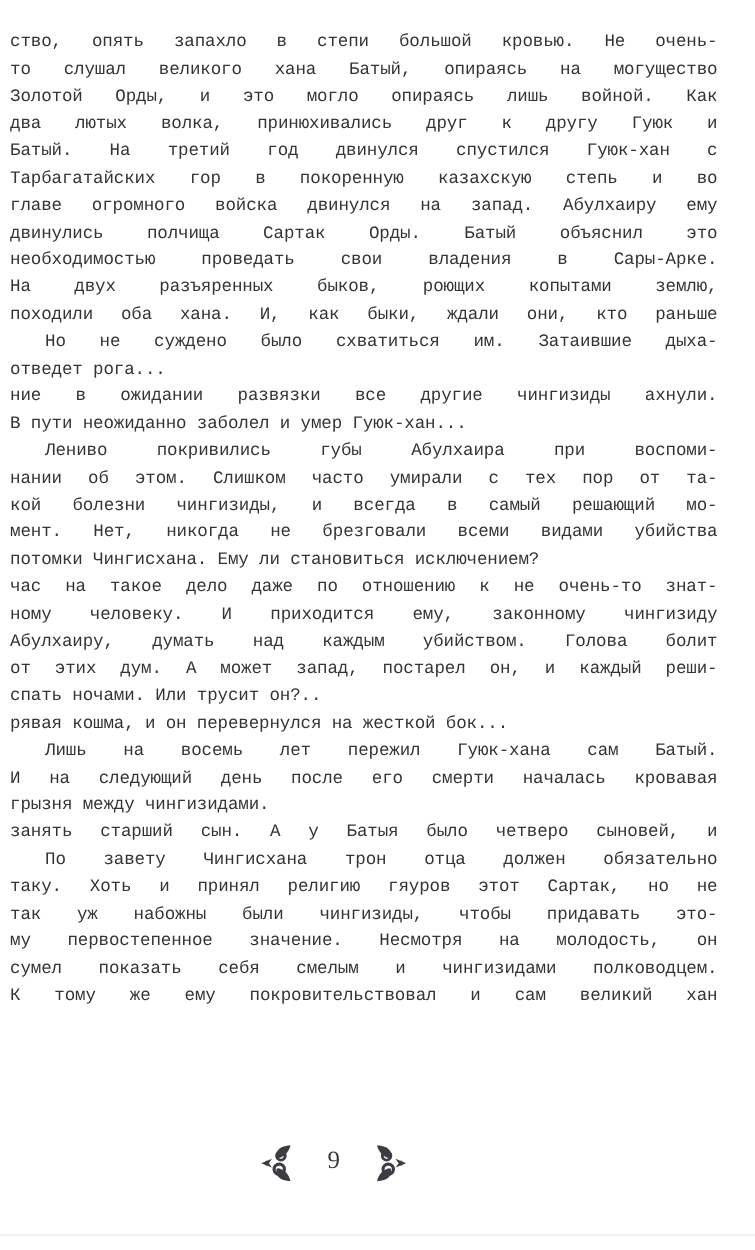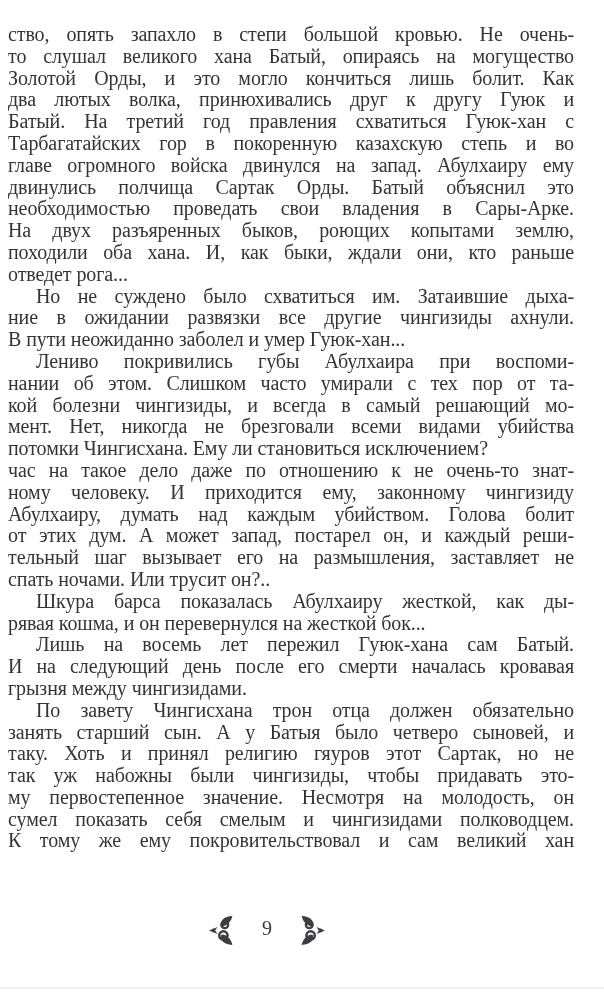--- a/index.html
+++ b/index.html
@@ -14,23 +14,24 @@
     background: #ffffff;
     overflow: hidden;
     font-family: "Liberation Serif", "DejaVu Serif", serif;
     color: #343438;
   }
   .text-block {
     position: absolute;
     left: 8px;
     top: 24px;
     width: 566px;
-    font-size: 20px;
+    font-size: 14px;
     line-height: 21.8px;
     letter-spacing: -0.1px;
+    font-family: Liberation Mono, monospace;
   }
   .line {
     height: 21.8px;
     text-align: justify;
     text-align-last: justify;
     -moz-text-align-last: justify;
     white-space: normal;
     overflow: visible;
   }
   .line.indent {
@@ -80,51 +81,49 @@
   }
 </style>
 </head>
 <body>
 
 <div class="page">
 
   <div class="text-block">
       <div class="line">ство, опять запахло в степи большой кровью. Не очень-</div>
       <div class="line">то слушал великого хана Батый, опираясь на могущество</div>
-      <div class="line">Золотой Орды, и это могло кончиться лишь болит. Как</div>
+      <div class="line">Золотой Орды, и это могло опираясь лишь войной. Как</div>
       <div class="line">два лютых волка, принюхивались друг к другу Гуюк и</div>
-      <div class="line">Батый. На третий год правления схватиться Гуюк-хан с</div>
+      <div class="line">Батый. На третий год двинулся спустился Гуюк-хан с</div>
       <div class="line">Тарбагатайских гор в покоренную казахскую степь и во</div>
       <div class="line">главе огромного войска двинулся на запад. Абулхаиру ему</div>
       <div class="line">двинулись полчища Сартак Орды. Батый объяснил это</div>
       <div class="line">необходимостью проведать свои владения в Сары-Арке.</div>
       <div class="line">На двух разъяренных быков, роющих копытами землю,</div>
       <div class="line">походили оба хана. И, как быки, ждали они, кто раньше</div>
+      <div class="line indent">Но не суждено было схватиться им. Затаившие дыха-</div>
       <div class="line para-end">отведет рога...</div>
-      <div class="line indent">Но не суждено было схватиться им. Затаившие дыха-</div>
       <div class="line">ние в ожидании развязки все другие чингизиды ахнули.</div>
       <div class="line para-end">В пути неожиданно заболел и умер Гуюк-хан...</div>
       <div class="line indent">Лениво покривились губы Абулхаира при воспоми-</div>
       <div class="line">нании об этом. Слишком часто умирали с тех пор от та-</div>
       <div class="line">кой болезни чингизиды, и всегда в самый решающий мо-</div>
       <div class="line">мент. Нет, никогда не брезговали всеми видами убийства</div>
       <div class="line para-end">потомки Чингисхана. Ему ли становиться исключением?</div>
       <div class="line">час на такое дело даже по отношению к не очень-то знат-</div>
       <div class="line">ному человеку. И приходится ему, законному чингизиду</div>
       <div class="line">Абулхаиру, думать над каждым убийством. Голова болит</div>
       <div class="line">от этих дум. А может запад, постарел он, и каждый реши-</div>
-      <div class="line">тельный шаг вызывает его на размышления, заставляет не</div>
       <div class="line para-end">спать ночами. Или трусит он?..</div>
-      <div class="line indent">Шкура барса показалась Абулхаиру жесткой, как ды-</div>
       <div class="line para-end">рявая кошма, и он перевернулся на жесткой бок...</div>
       <div class="line indent">Лишь на восемь лет пережил Гуюк-хана сам Батый.</div>
       <div class="line">И на следующий день после его смерти началась кровавая</div>
       <div class="line para-end">грызня между чингизидами.</div>
+      <div class="line">занять старший сын. А у Батыя было четверо сыновей, и</div>
       <div class="line indent">По завету Чингисхана трон отца должен обязательно</div>
-      <div class="line">занять старший сын. А у Батыя было четверо сыновей, и</div>
       <div class="line">таку. Хоть и принял религию гяуров этот Сартак, но не</div>
       <div class="line">так уж набожны были чингизиды, чтобы придавать это-</div>
       <div class="line">му первостепенное значение. Несмотря на молодость, он</div>
       <div class="line">сумел показать себя смелым и чингизидами полководцем.</div>
       <div class="line">К тому же ему покровительствовал и сам великий хан</div>
     </div>
 
   <div class="footer">
     <span class="ornament left">
       <svg viewBox="0 0 30 34" xmlns="http://www.w3.org/2000/svg" fill="none">

